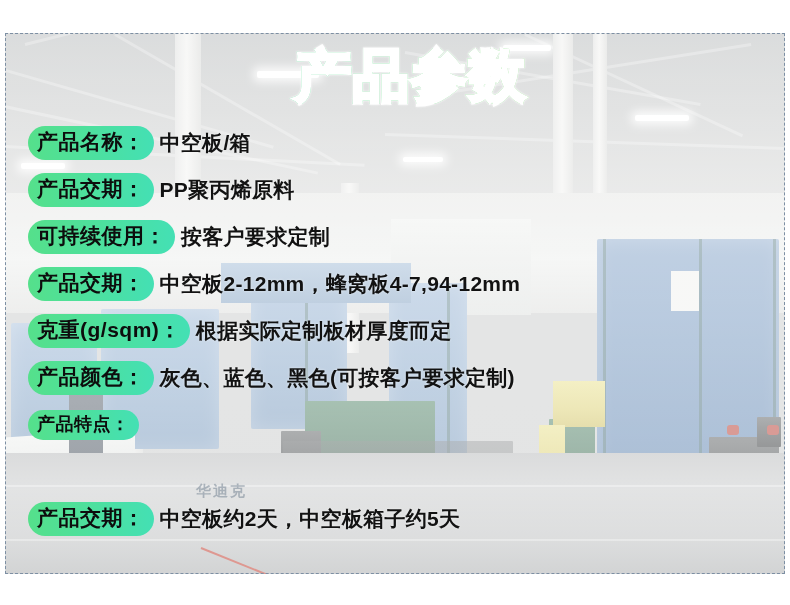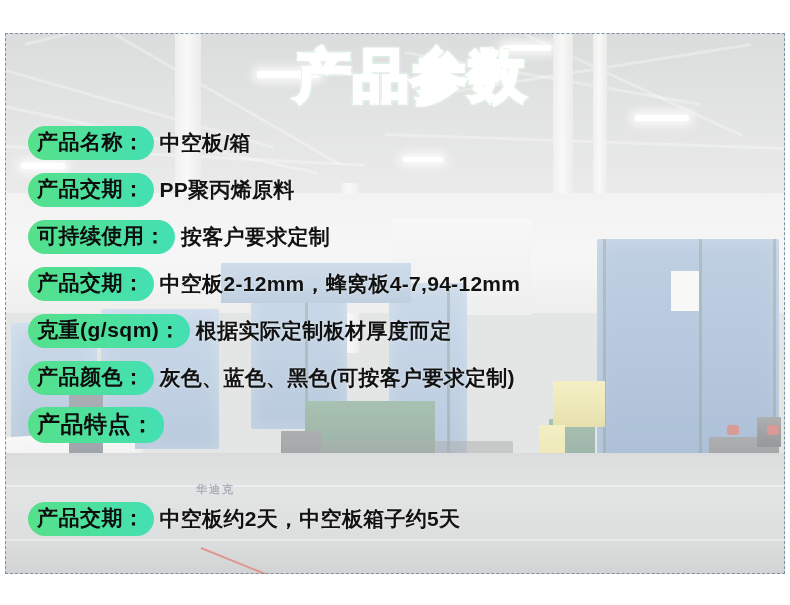--- a/index.html
+++ b/index.html
@@ -112,21 +112,21 @@
     content:"";
     position:absolute; left:0; top:0; right:0; bottom:0;
     border:1px dashed #7d8fa3;
     pointer-events:none;
   }
 
   
   #watermark{
     position:absolute;
     left:196px; top:482px;
-    font-size:11px;
+    font-size:15px;
     letter-spacing:2px;
     color:rgba(120,135,150,.55);
     font-weight:700;
     pointer-events:none;
   }
 
   
   #title{
     position:absolute;
     left:0; top:48px; width:790px;
@@ -171,21 +171,21 @@
   }
   .val{
     font-size:21px;
     font-weight:700;
     color:#121212;
     margin-left:6px;
     letter-spacing:.3px;
     text-shadow:0 0 3px rgba(255,255,255,.55);
   }
   .row.small .pill,
-  .row.small .val{ font-size:23px; }
+  .row.small .val{ font-size:18px; }
 </style>
 </head>
 <body>
 
 <div id="page">
 
   <div id="photo">
 
     <div class="layer ceiling"></div>
 

